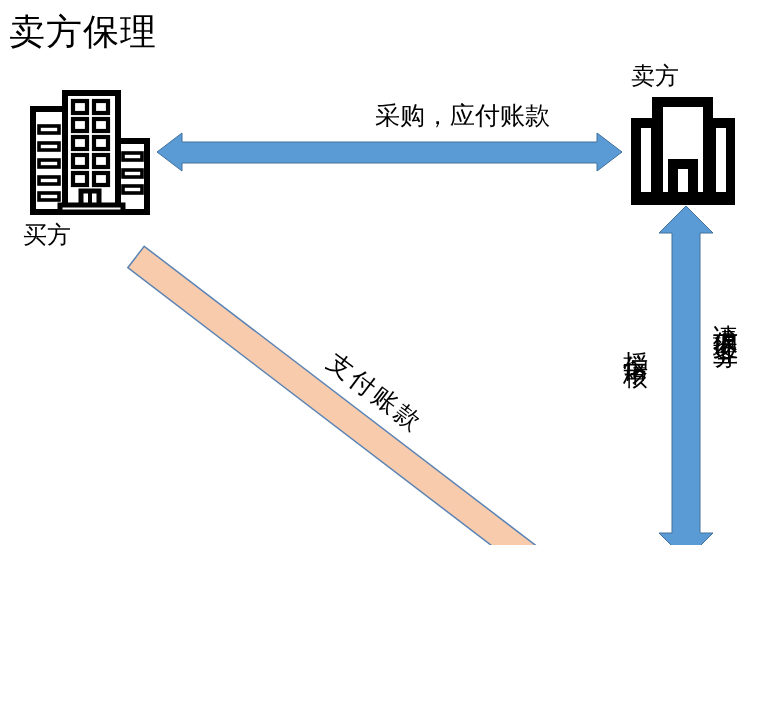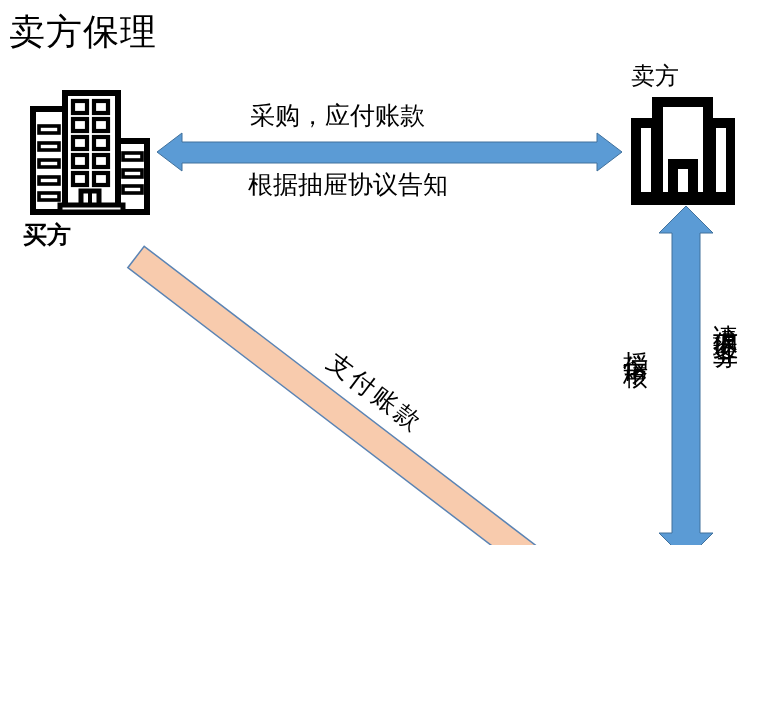--- a/index.html
+++ b/index.html
@@ -37,21 +37,21 @@
   }
   .icon-svg { position: absolute; }
   .node-label {
     position: absolute;
     font-size: 24px;
     text-align: left;
   }
   .edge-label-h {
     position: absolute;
     font-size: 25px;
-    text-align: left;
+    text-align: right;
     white-space: nowrap;
   }
   .edge-label-v {
     position: absolute;
     font-size: 25px;
     writing-mode: vertical-rl;
     text-orientation: upright;
     letter-spacing: 4px;
     white-space: nowrap;
   }
@@ -130,22 +130,21 @@
   <svg class="icon-svg" style="left:636px; top:570px;" width="92" height="94" viewBox="0 0 92 94">
     <polygon class="ico" stroke-width="5.5" stroke-linejoin="round" points="47,2 6,28 88,28"></polygon>
     <circle class="ico" stroke-width="4.5" cx="47" cy="19" r="5"></circle>
     <rect class="ico" stroke-width="5" x="10" y="30" width="74" height="45"></rect>
     <line x1="19" y1="30" x2="19" y2="75" stroke="#000" stroke-width="4"></line>
     <line x1="75" y1="30" x2="75" y2="75" stroke="#000" stroke-width="4"></line>
     <rect class="ico" stroke-width="4.5" x="7" y="75" width="80" height="9"></rect>
     <rect class="ico" stroke-width="4.5" x="1" y="84" width="90" height="8"></rect>
   </svg>
 
-  <div class="node-label" style="left:23px; top:219px; width:130px;font-weight:bold;">买方</div>
+  <div class="node-label" style="left:23px; top:219px; width:130px;">买方</div>
   <div class="node-label" style="left:631px; top:60px; width:104px;">卖方</div>
 
   <div class="edge-label-h" style="left:250px; top:99px; width:300px;">采购，应付账款</div>
-  <div class="edge-label-h" style="left:248px; top:168px; width:300px;">根据抽屉协议告知</div>
   <div class="edge-label-v" style="left:620px; top:331px;">授信审核</div>
   <div class="edge-label-v" style="left:710px; top:304px;">请求保理业务</div>
   <div class="edge-label-diag">支付账款</div>
 
 </div>
 
 </body></html>

